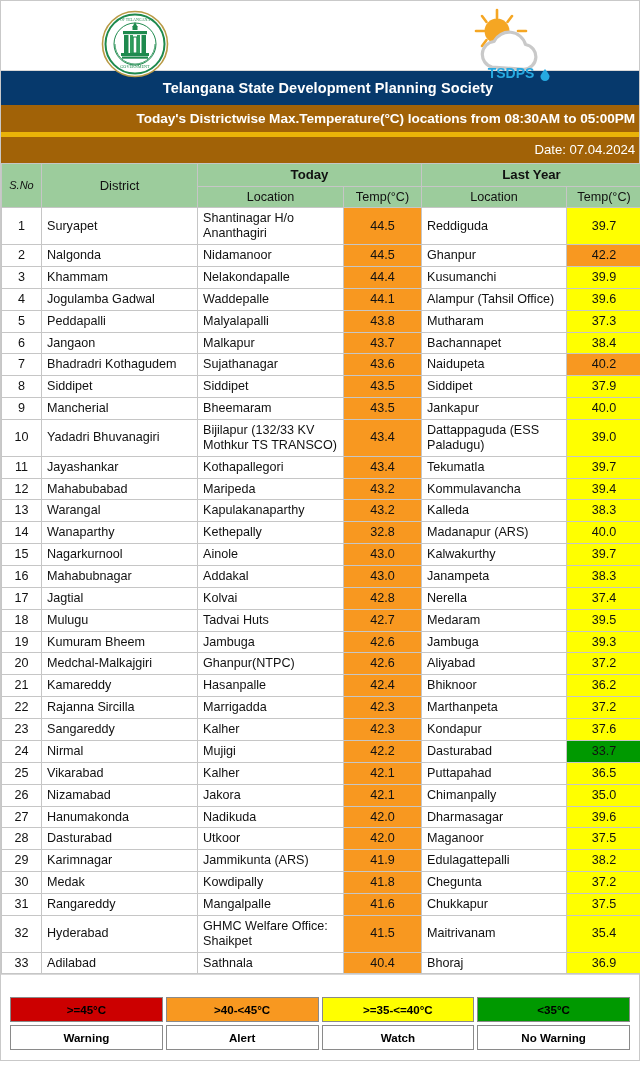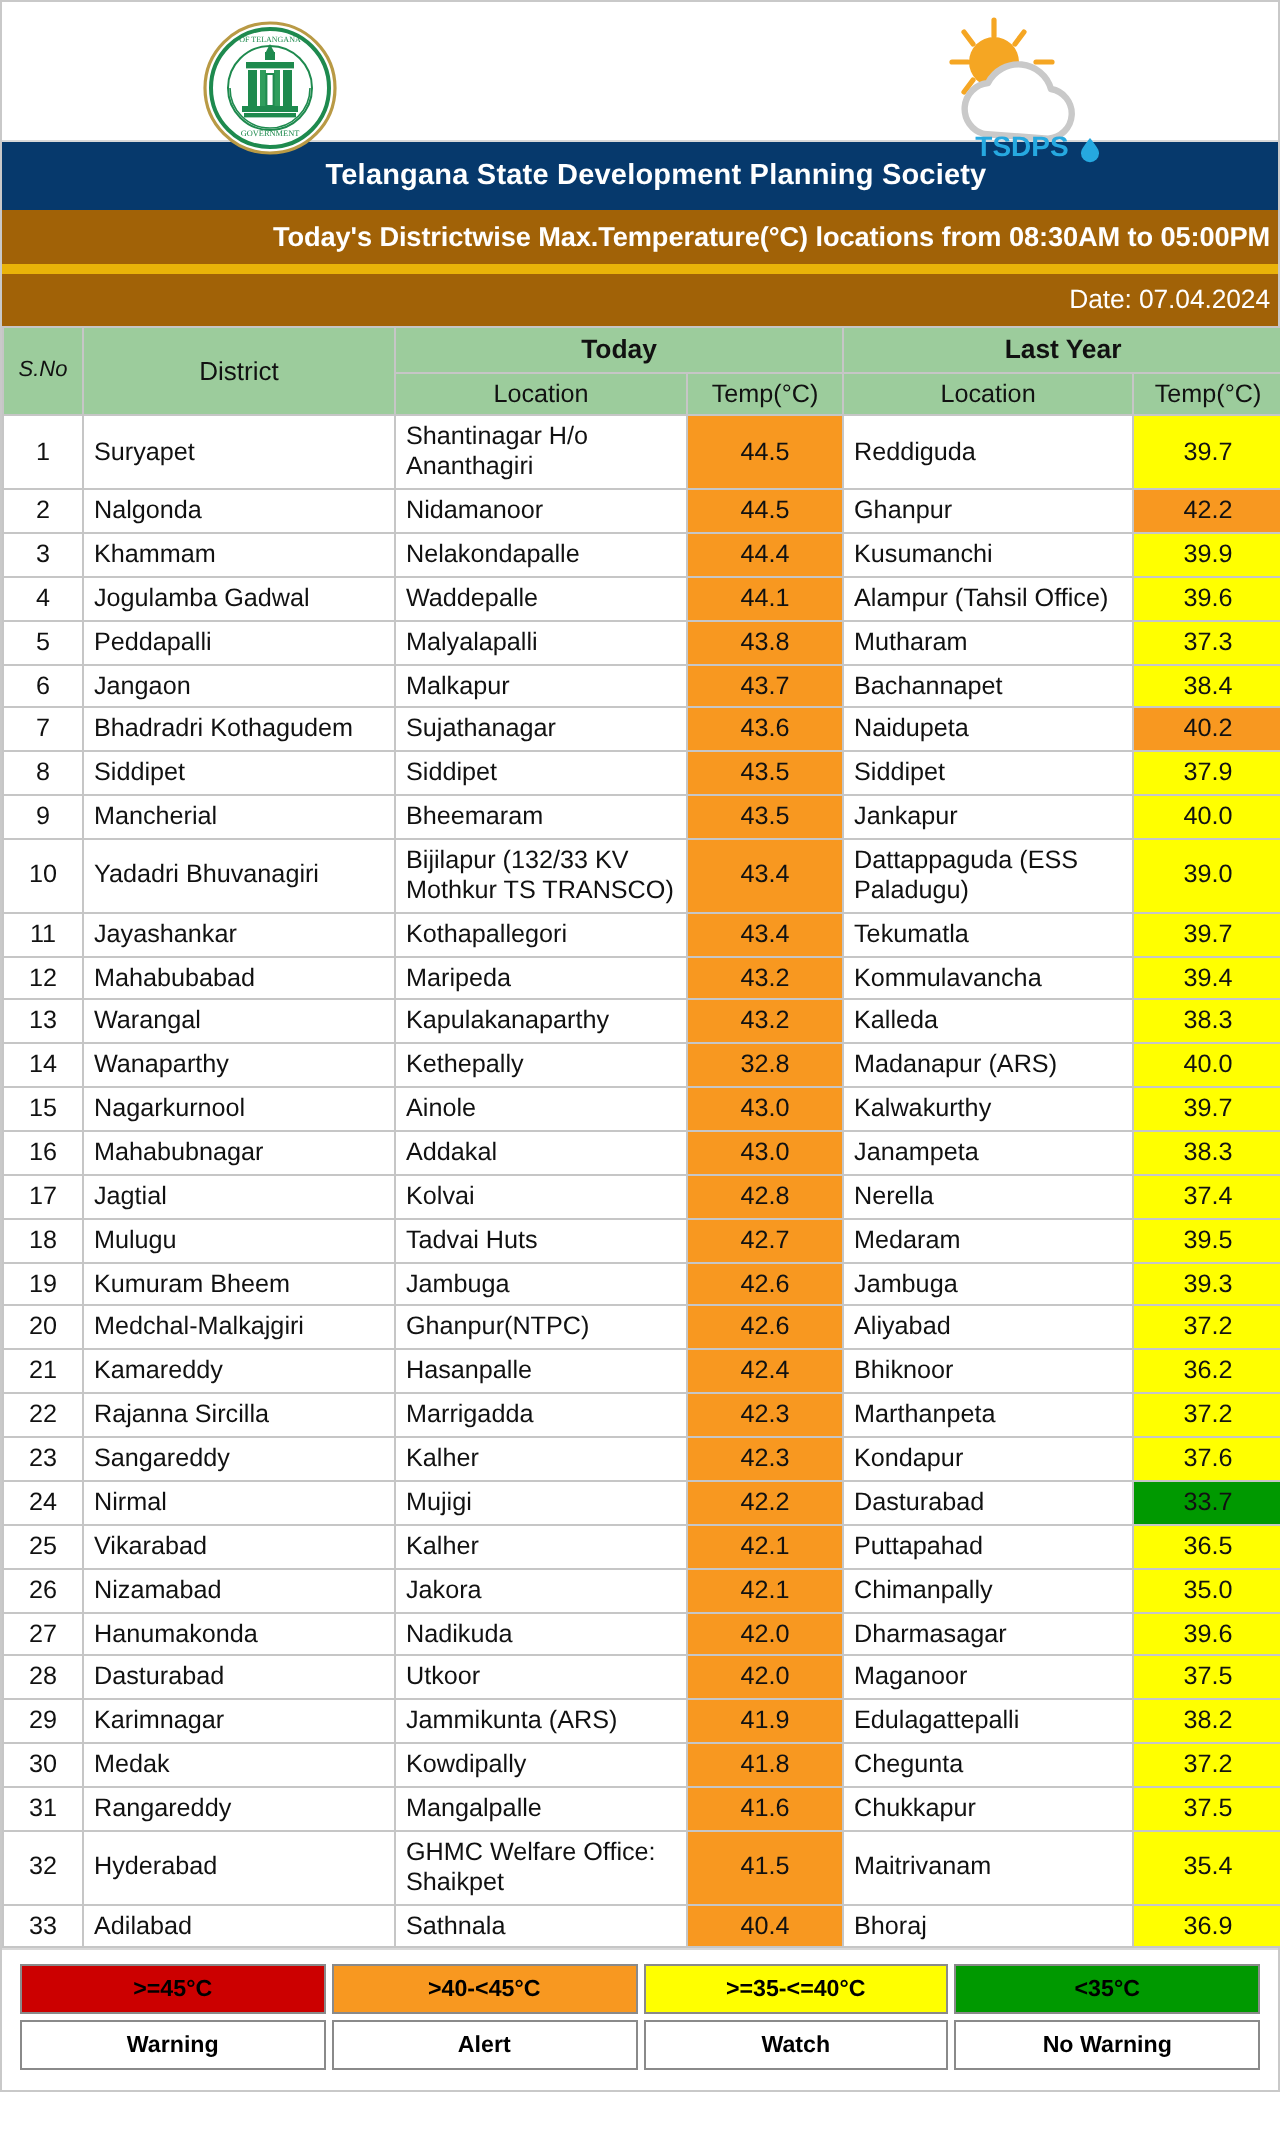--- a/index.html
+++ b/index.html
@@ -110,21 +110,21 @@
   tbody td.loc  { text-align: left; }
   tbody td.tmp  { text-align: center; }
 
   .sev-warning   { background: #cc0000; }
   .sev-alert     { background: #f89820; }
   .sev-watch     { background: #ffff00; }
   .sev-nowarning { background: #009900; }
 
   
   .legend-wrap {
-    padding: 4px 6px 7px 6px;
+    padding: 19px 6px 7px 6px;
     background: #ffffff;
     border-top: 1px solid #d8d8d8;
   }
   table.legend {
     width: 100%;
     border-collapse: separate;
     border-spacing: 3px;
     table-layout: fixed;
   }
   table.legend td {

